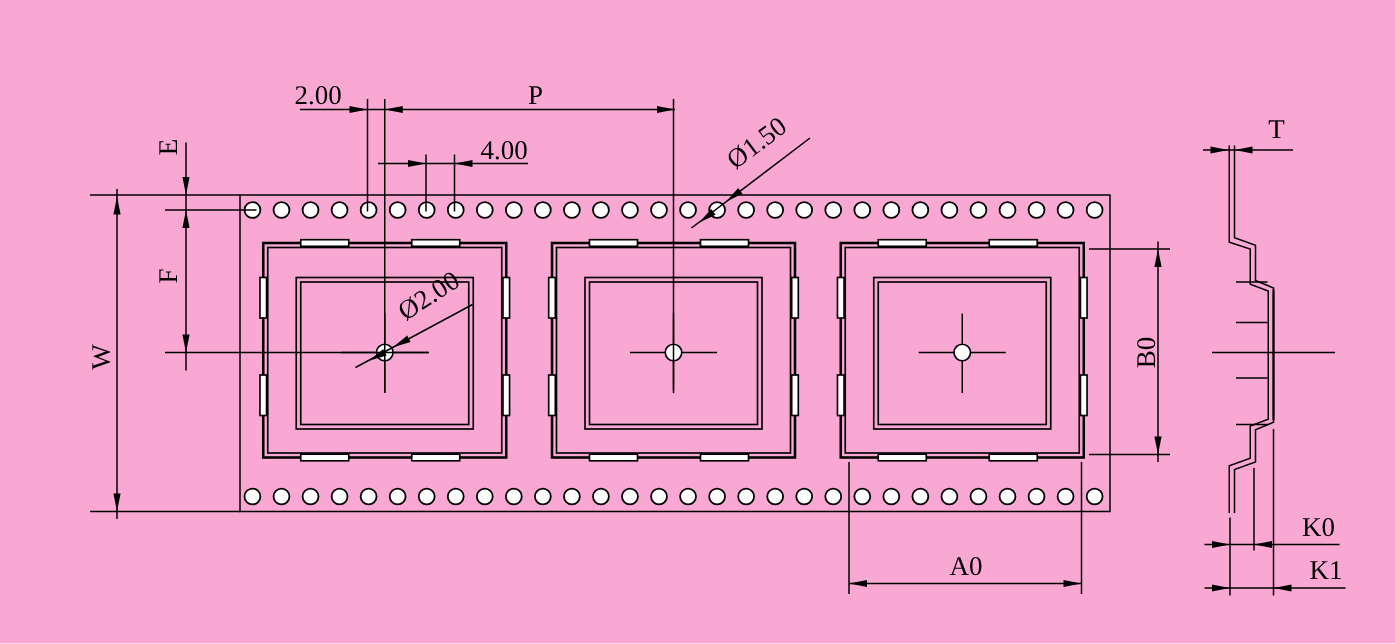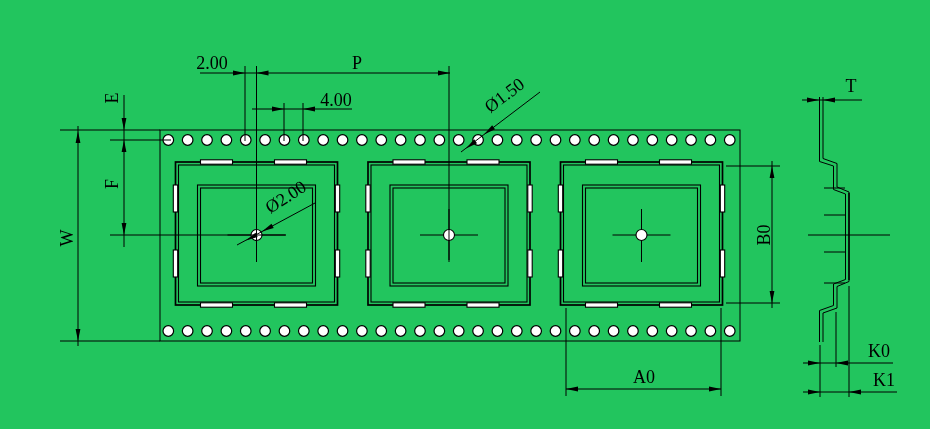--- a/index.html
+++ b/index.html
@@ -1,16 +1,16 @@
 <!DOCTYPE html>
 <html><head>
 <meta charset="utf-8">
 <style>
   html,body{margin:0;padding:0;background:#ffffff;}
-  .stage{position:relative;width:930px;height:429px;background:#22c55e;overflow:hidden;}
+  .stage{position:relative;width:930px;height:429px;background:#f9a8d4;overflow:hidden;}
   svg{display:block;}
   text{font-family:"Liberation Serif","DejaVu Serif",serif;font-size:18px;fill:#000000;}
   .thin{stroke:#000;stroke-width:1;fill:none;}
   .med{stroke:#000;stroke-width:1.4;fill:none;}
 </style>
 </head>
 <body>
 
 <div class="stage">
 <svg width="930" height="429" viewBox="0 0 930 429">

